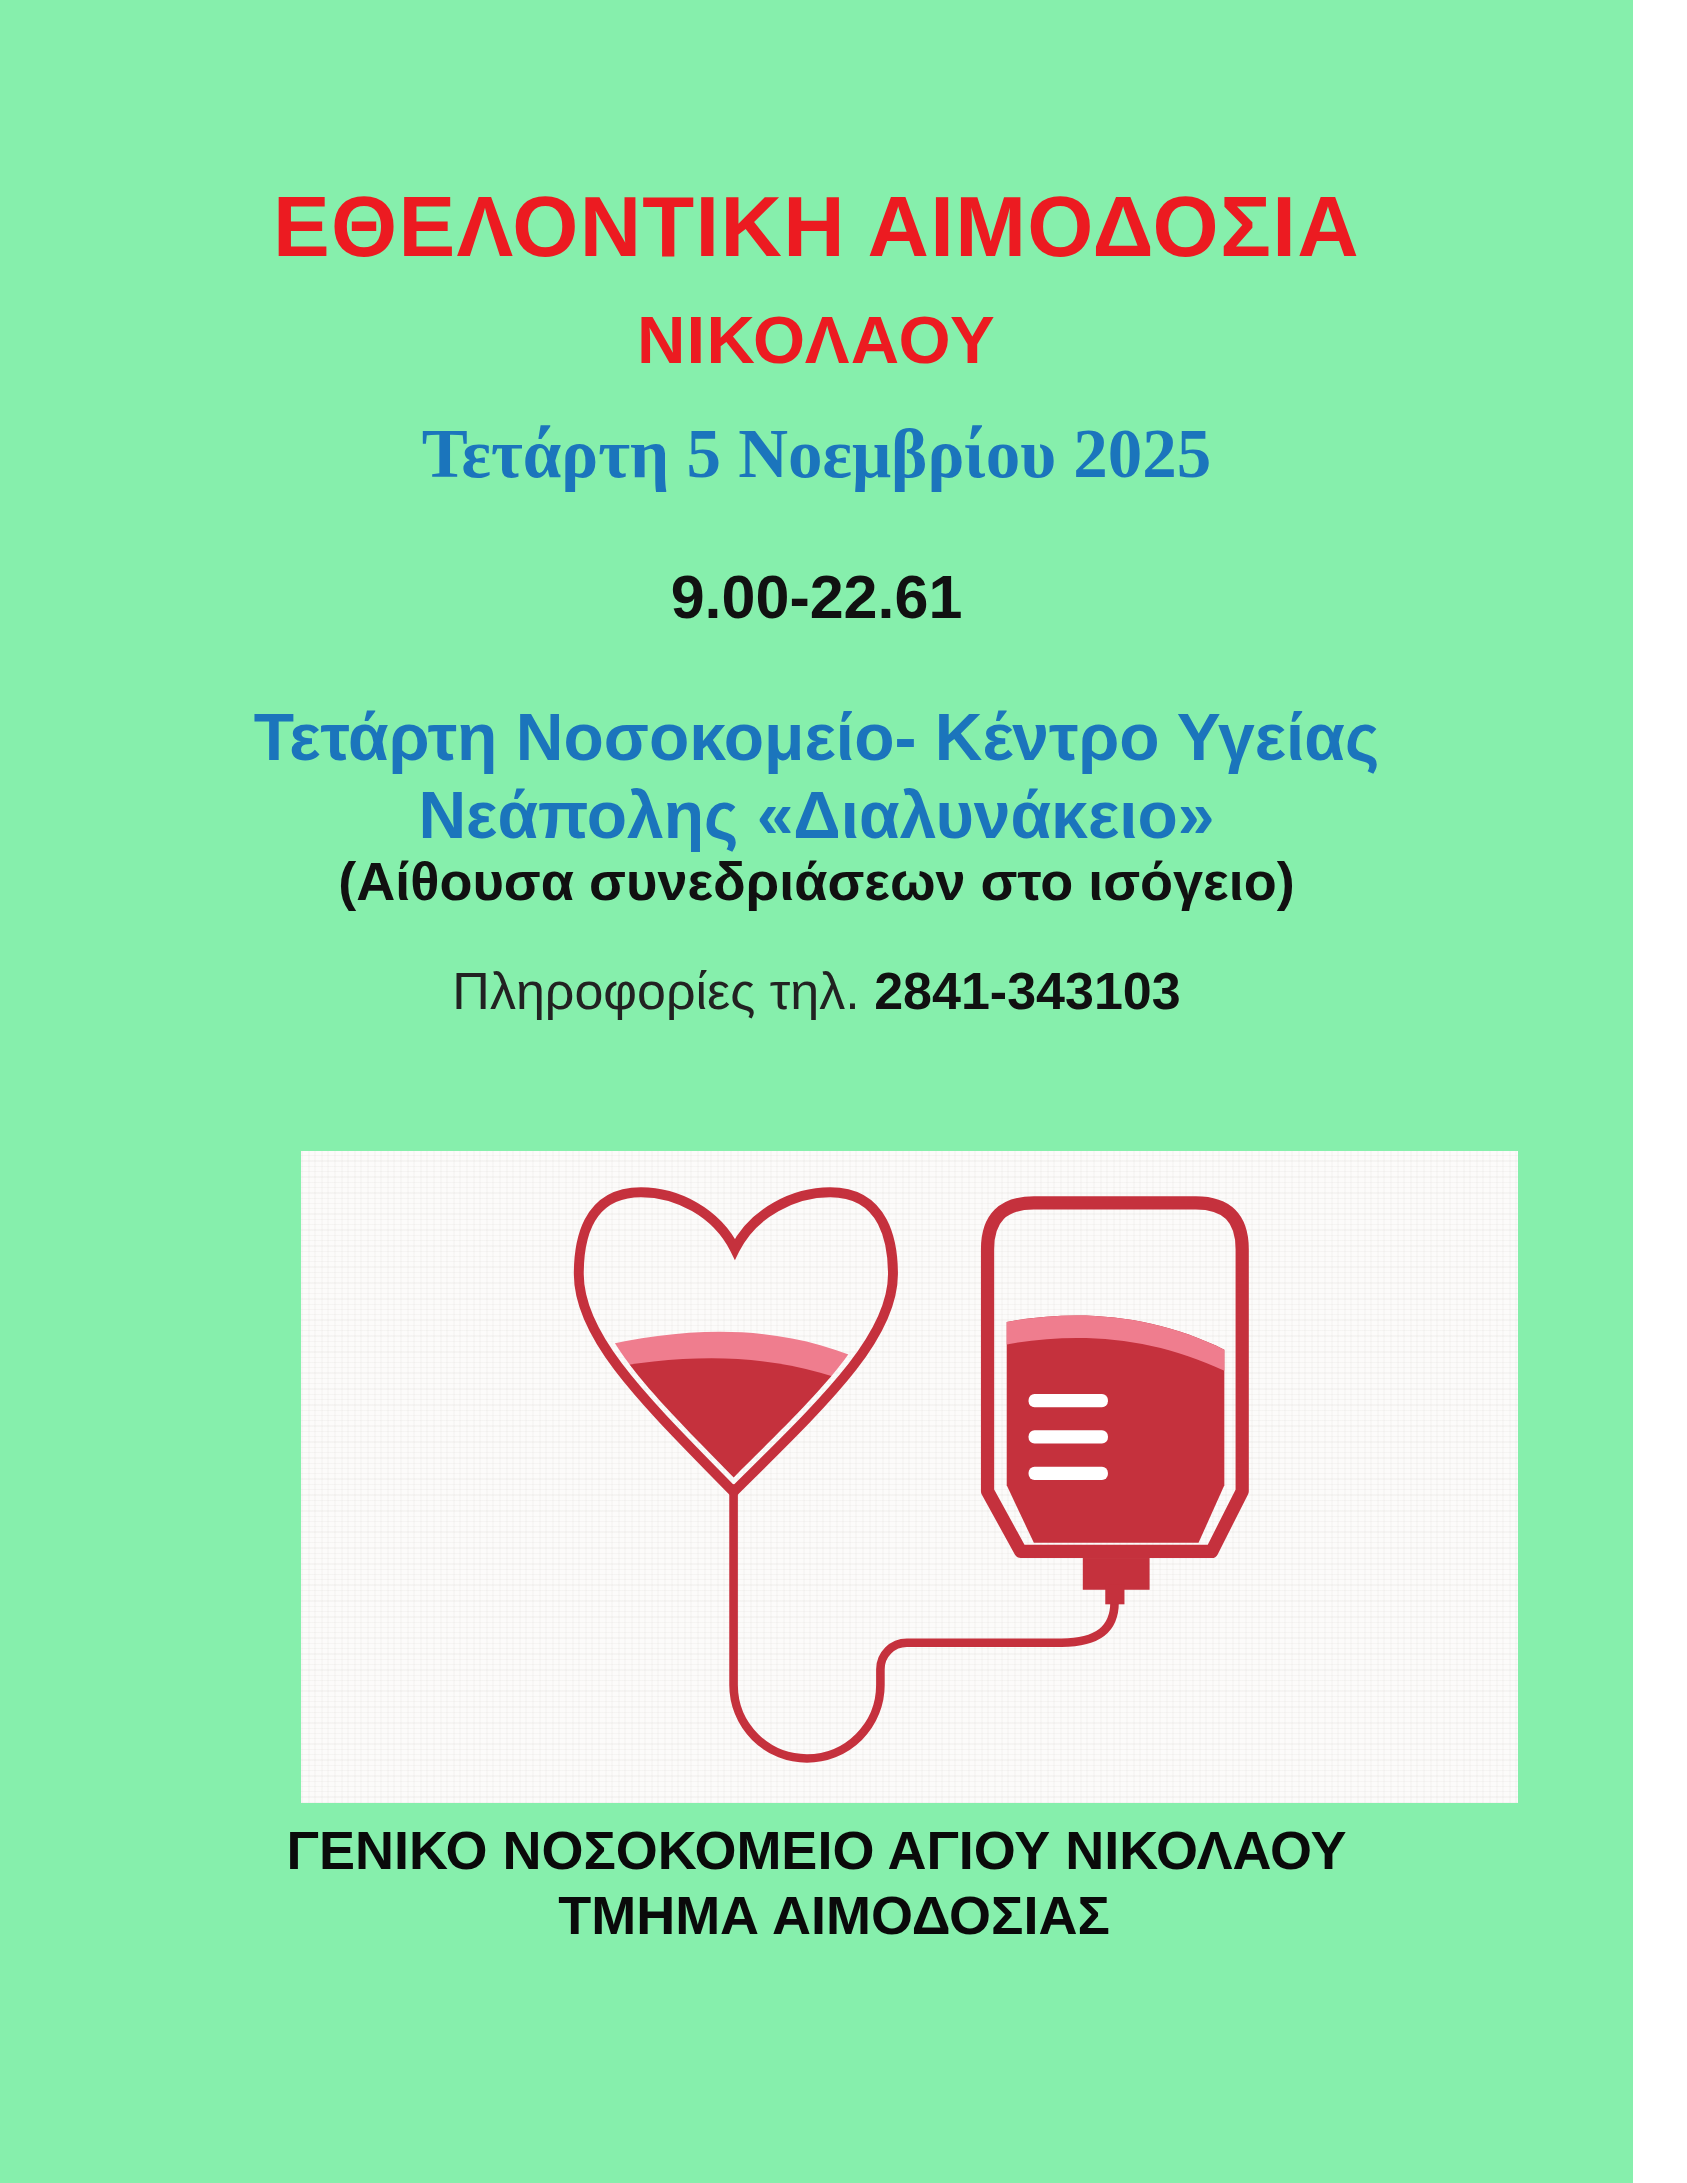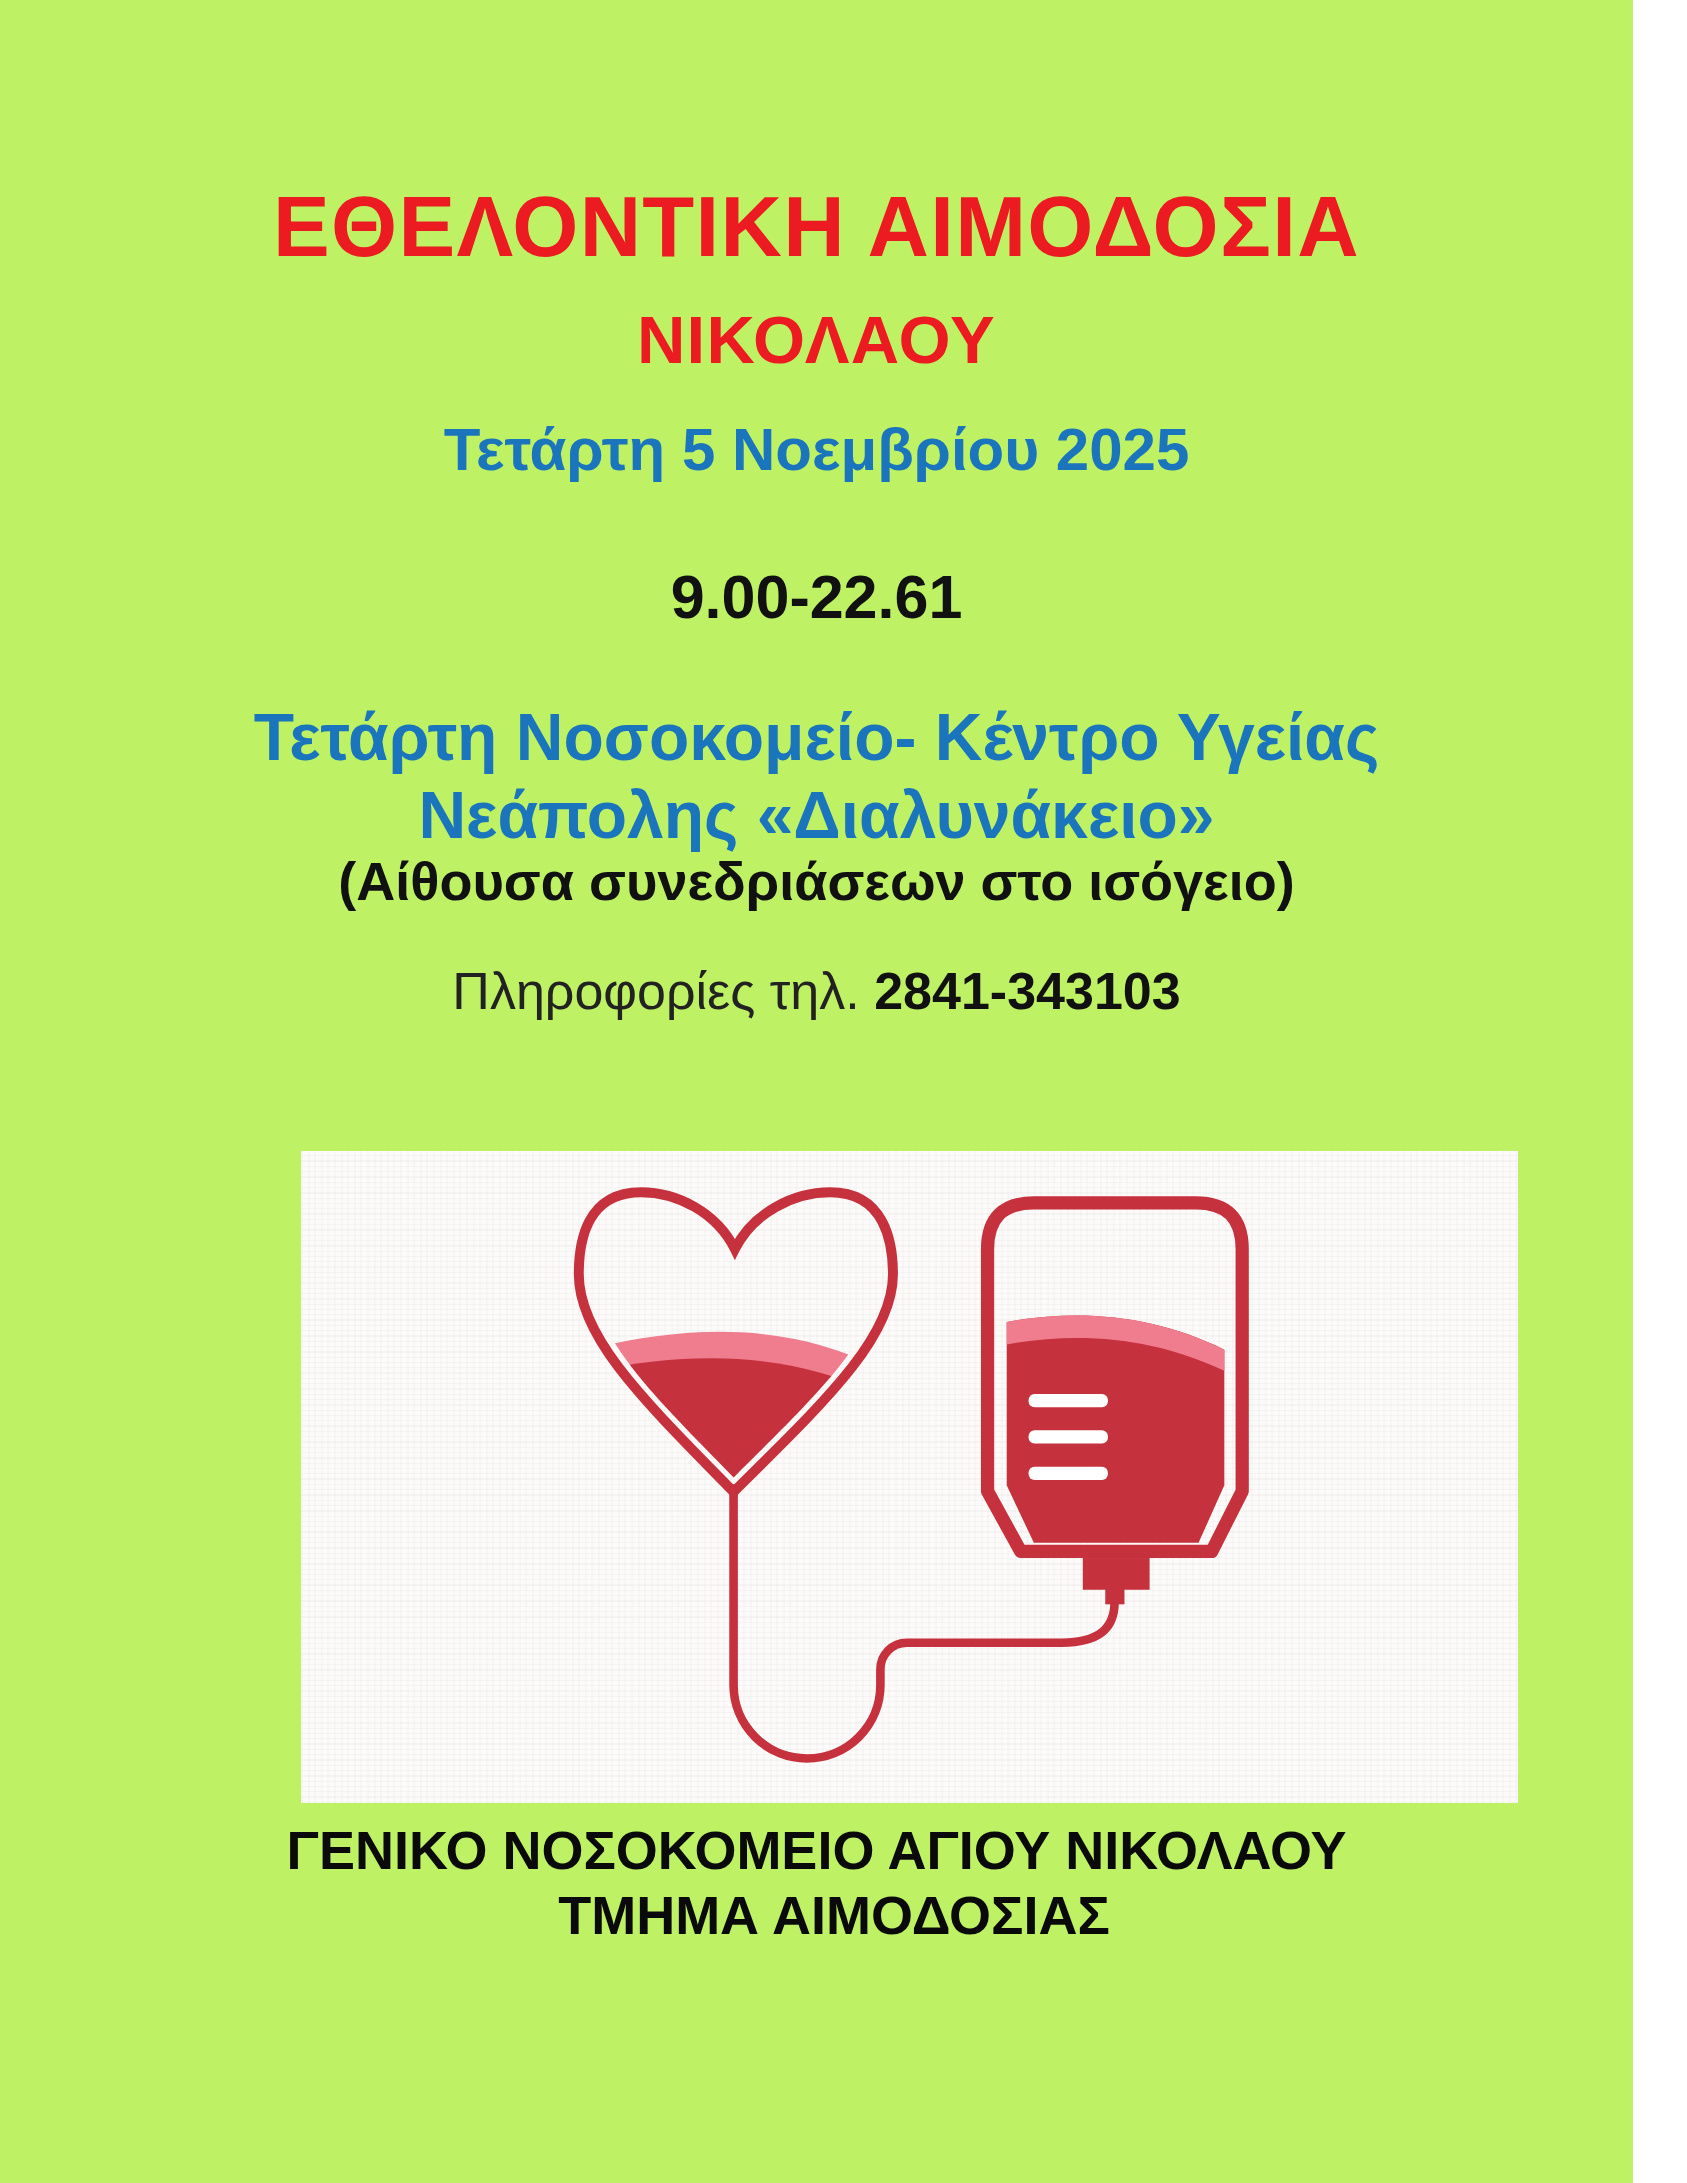--- a/index.html
+++ b/index.html
@@ -4,21 +4,21 @@
 <style>
   html, body {
     margin: 0;
     padding: 0;
     background: #ffffff;
   }
   .page {
     position: relative;
     width: 1633px;
     height: 2183px;
-    background: #bef264;
+    background: #86efac;
     overflow: hidden;
     font-family: "Liberation Sans", "DejaVu Sans", sans-serif;
   }
   .line {
     position: absolute;
     left: 0;
     right: 0;
     text-align: center;
     white-space: nowrap;
     line-height: 1.1;
@@ -32,23 +32,24 @@
   }
   .subtitle {
     top: 303px;
     font-size: 67px;
     font-weight: bold;
     color: #ec1b21;
     letter-spacing: 1.3px;
   }
   .date {
     top: 417px;
-    font-size: 60px;
+    font-size: 69px;
     font-weight: bold;
     color: #1b75bc;
+    font-family: Liberation Serif, serif;
   }
   .time {
     top: 564px;
     font-size: 61px;
     font-weight: bold;
     color: #111111;
   }
   .loc1 {
     top: 701px;
     font-size: 66px;

